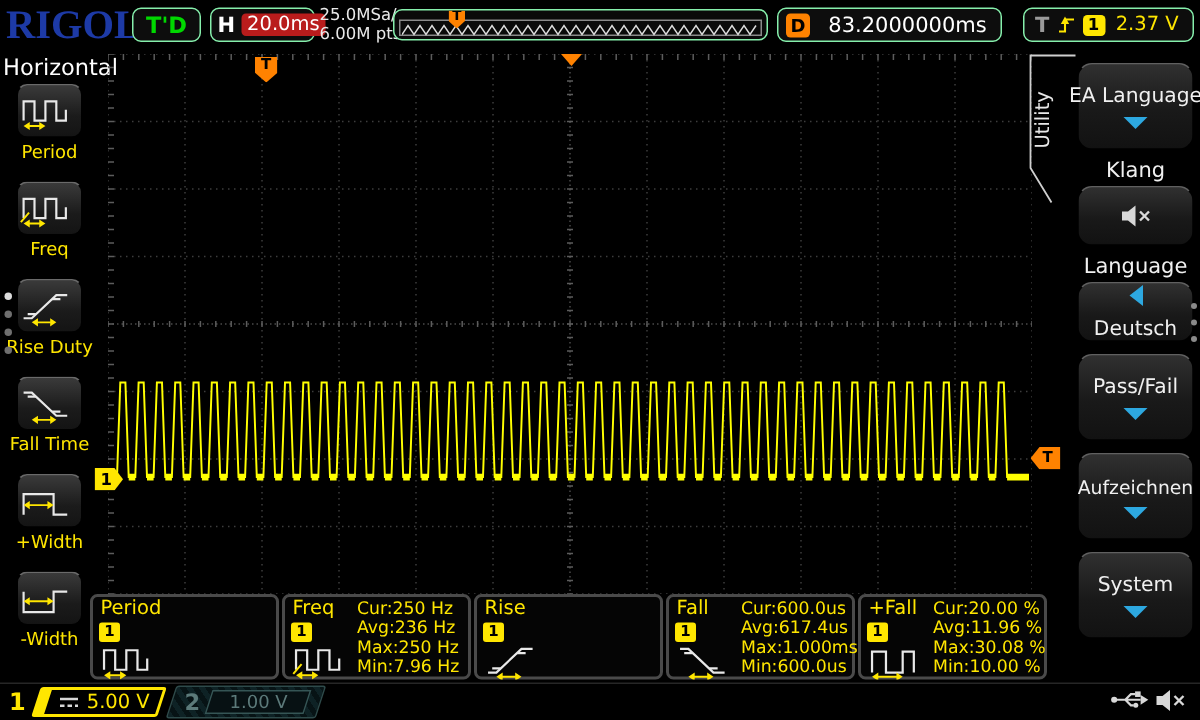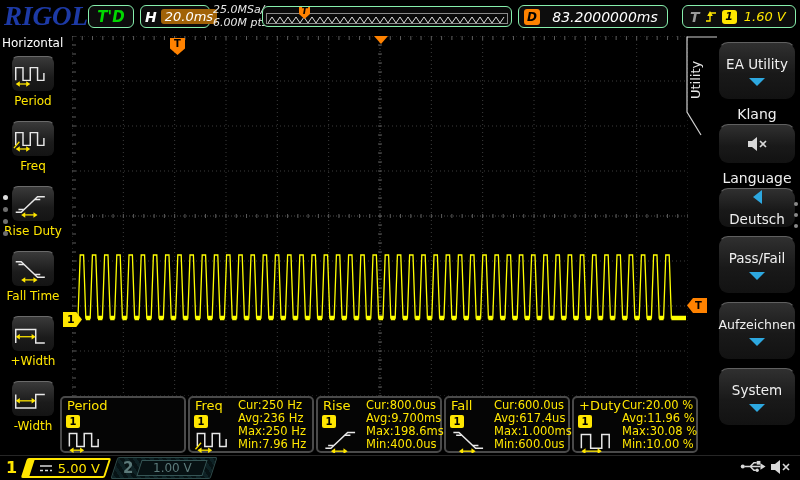--- a/index.html
+++ b/index.html
@@ -5,49 +5,49 @@
   :root{
     --yellow:#ffe600; --wave:#ffff00; --orange:#ff8200; --green:#00d800;
     --cyan:#2da8e0; --rigol-blue:#1d3aa6; --gray-text:#b8b8b8; --ch2:#5c7a7a;
   }
   *{margin:0;padding:0;box-sizing:border-box;}
   html,body{background:#000;}
   body{width:800px;height:480px;position:relative;overflow:hidden;
        font-family:"DejaVu Sans","Liberation Sans",sans-serif;color:#e8e8e8;}
 
   
-  .topbar{position:absolute;left:0;top:0;width:800px;height:33px;background:#000;font-style:italic;}
+  .topbar{position:absolute;left:0;top:0;width:800px;height:33px;background:#000;}
   .logo{position:absolute;left:4px;top:1px;font-family:"Liberation Serif",serif;
         font-weight:bold;font-size:27px;color:var(--rigol-blue);letter-spacing:0px;}
   .tbox{position:absolute;top:5px;height:23px;background:#0d0d0d;border:1px solid #86efac;
         border-radius:6px;display:flex;align-items:center;}
   .tdbox{left:88px;width:46px;justify-content:center;color:var(--green);
          font-weight:bold;font-size:15px;}
   .hbox{left:140px;width:70px;padding:0 4px;gap:4px;}
   .hlabel{color:#fff;font-weight:bold;font-size:14px;}
-  .hval{background:#a16207;border-radius:3px;padding:0 4px;font-size:13px;color:#fff;}
+  .hval{background:#b91c1c;border-radius:3px;padding:0 4px;font-size:13px;color:#fff;}
   .srate{position:absolute;left:213px;top:3px;font-size:11px;line-height:13px;color:#e8e8e8;}
   .preview{left:262px;width:250px;top:6px;height:21px;background:#0a0a0a;}
   .pframe{position:absolute;left:3px;right:3px;top:6px;bottom:2px;border:1px solid #8a8a8a;}
   .pframe svg{position:absolute;left:1px;top:1px;}
   .ptrig{position:absolute;left:36px;top:0;width:11px;height:12px;background:var(--orange);
          clip-path:polygon(0 0,100% 0,100% 58%,50% 100%,0 58%);
          color:#000;font-size:9px;font-weight:bold;text-align:center;line-height:9px;}
   .dbox{left:518px;width:150px;padding:0 5px;gap:8px;}
   .dbadge{width:16px;height:16px;background:var(--orange);border-radius:3px;color:#000;
           font-weight:bold;font-size:12px;display:flex;align-items:center;justify-content:center;}
   .dval{color:#fff;font-size:14px;flex:1;text-align:center;}
   .trgbox{left:682px;width:114px;padding:0 7px;gap:5px;}
   .trgT{color:#9a9a9a;font-weight:bold;font-size:14px;}
   .trgsrc{width:15px;height:14px;background:var(--yellow);border-radius:3px;color:#000;
           font-weight:bold;font-size:11px;display:flex;align-items:center;justify-content:center;}
   .trglvl{color:var(--yellow);font-size:13px;flex:1;text-align:center;}
 
   
-  .lhead{position:absolute;left:2px;top:36px;font-size:12px;color:#fff;}
+  .lhead{position:absolute;left:2px;top:36px;font-size:15px;color:#fff;}
   .litem{position:absolute;left:2px;width:62px;text-align:center;}
   .lbtn{width:44px;height:36px;margin:0 auto;border-radius:7px;border:1px solid #000;
         border-top:1px solid #6a6a6a;background:linear-gradient(180deg,#3a3a3a 0%,#1b1b1b 60%,#141414 100%);
         display:flex;align-items:center;justify-content:center;}
   .llabel{margin-top:2px;font-size:12px;color:var(--yellow);white-space:nowrap;}
   .sdot{position:absolute;left:3px;width:5px;height:5px;border-radius:50%;background:#6f6f6f;}
   .sdot.on{background:#dcdcdc;}
 
   
   #grat{position:absolute;left:72px;top:36px;}
@@ -147,21 +147,21 @@
     <span class="dbadge">D</span>
     <span class="dval">83.2000000ms</span>
   </div>
   <div class="tbox trgbox">
     <span class="trgT">T</span>
     <svg width="12" height="15" viewBox="0 0 12 15">
         <path class="y" d="M1 12 H5 V6 M5 4 H11"></path>
         <path class="yf" d="M5 2 L2.2 7 H7.8 Z"></path>
       </svg>
     <span class="trgsrc">1</span>
-    <span class="trglvl">1.60 V</span>
+    <span class="trglvl">2.37 V</span>
   </div>
 </div>
 
 <div class="lhead">Horizontal</div>
 
 <div class="litem" style="top:56px">
   <div class="lbtn">
       <svg width="40" height="28" viewBox="0 0 44 28">
         <path class="w" d="M3 21 V7 H11 V21 H19 V7 H27 V21 H34 V13"></path>
         <path class="y" d="M7 25 H15"></path>
@@ -468,21 +468,21 @@
 <div class="ctri"></div>
 <div class="chmark">1</div>
 <div class="trmark">T</div>
 
 <svg id="utiltab" width="34" height="100">
   <path d="M33 1 H3 V76 L17 99" stroke="#cfcfcf" stroke-width="1.2" fill="none"></path>
 </svg>
 <div class="utiltext">Utility</div>
 
 <div class="rslot" style="top:42px;height:58px">
-  <div class="rlabel">EA Utility</div>
+  <div class="rlabel">EA Language</div>
   <div class="arr-down"></div>
 </div>
 
 <div class="rtitle" style="top:106px">Klang</div>
 <div class="rslot" style="top:124px;height:40px">
   <svg width="24" height="18" viewBox="0 0 24 18">
       <path class="wf" d="M3 6 H7 L12 2 V16 L7 12 H3 Z"></path>
       <path class="wl" d="M15 6 L21 12 M21 6 L15 12"></path>
     </svg>
 </div>
@@ -539,46 +539,40 @@
 <div class="mbox" style="left:316px">
   <div class="mtitle">Rise</div>
   <div class="mch">1</div>
   <svg class="micon" width="46" height="26" viewBox="0 0 44 28">
       <path class="w" d="M3 23 H9 L27 6 H35"></path>
       <path class="w" d="M6 20 h6 M24 9 h6" stroke-width="1"></path>
       <path class="y" d="M13 26 H23"></path>
       <path class="yf" d="M9 26 l4.5 -3 v6 z"></path>
       <path class="yf" d="M27 26 l-4.5 -3 v6 z"></path>
     </svg>
-  <div class="mrows">
-    <div><span>Cur:</span><span>800.0us</span></div>
-    <div><span>Avg:</span><span>9.700ms</span></div>
-    <div><span>Max:</span><span>198.6ms</span></div>
-    <div><span>Min:</span><span>400.0us</span></div>
-  </div>
 </div>
 <div class="mbox" style="left:444px">
   <div class="mtitle">Fall</div>
   <div class="mch">1</div>
   <svg class="micon" width="46" height="26" viewBox="0 0 44 28">
       <path class="w" d="M3 6 H9 L27 23 H35"></path>
       <path class="w" d="M6 9 h6 M24 20 h6" stroke-width="1"></path>
       <path class="y" d="M13 26 H23"></path>
       <path class="yf" d="M9 26 l4.5 -3 v6 z"></path>
       <path class="yf" d="M27 26 l-4.5 -3 v6 z"></path>
     </svg>
   <div class="mrows">
     <div><span>Cur:</span><span>600.0us</span></div>
     <div><span>Avg:</span><span>617.4us</span></div>
     <div><span>Max:</span><span>1.000ms</span></div>
     <div><span>Min:</span><span>600.0us</span></div>
   </div>
 </div>
 <div class="mbox" style="left:572px">
-  <div class="mtitle">+Duty</div>
+  <div class="mtitle">+Fall</div>
   <div class="mch">1</div>
   <svg class="micon" width="46" height="26" viewBox="0 0 44 28">
       <path class="w" d="M3 23 V8 H13 V23 H25 V8 H33 V23"></path>
       <path class="y" d="M7 26 H21"></path>
       <path class="yf" d="M3 26 l4.5 -3 v6 z"></path>
       <path class="yf" d="M25 26 l-4.5 -3 v6 z"></path>
     </svg>
   <div class="mrows">
     <div><span>Cur:</span><span>20.00 %</span></div>
     <div><span>Avg:</span><span>11.96 %</span></div>

